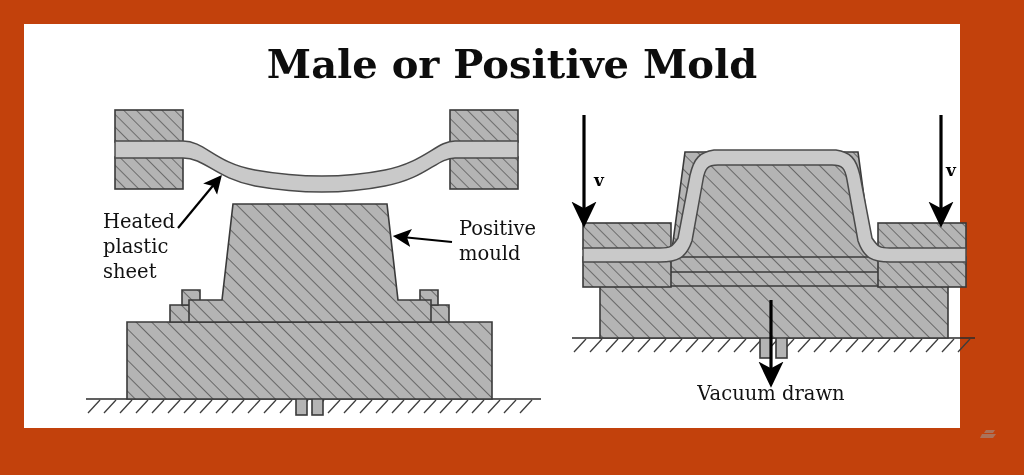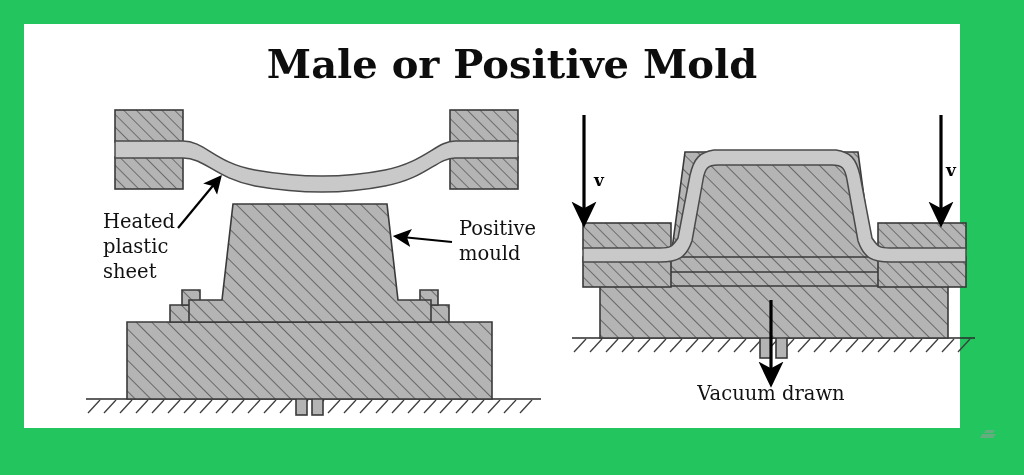--- a/index.html
+++ b/index.html
@@ -11,21 +11,21 @@
     width: 1024px;
     height: 475px;
     font-family: "Liberation Serif", "DejaVu Serif", serif;
     overflow: hidden;
   }
   #page-frame {
     position: absolute;
     left: 0; top: 0;
     width: 1024px;
     height: 475px;
-    background: #22c55e;
+    background: #c2410c;
   }
   #canvas-area {
     position: absolute;
     left: 24px;
     top: 24px;
     width: 936px;
     height: 404px;
     background: #ffffff;
   }
   #diagram-svg {

